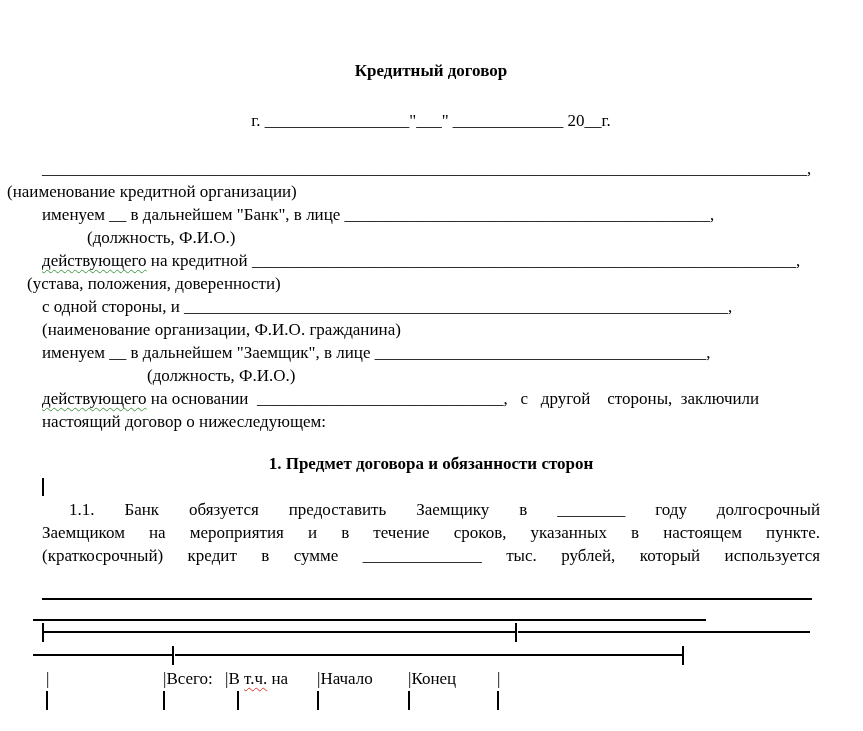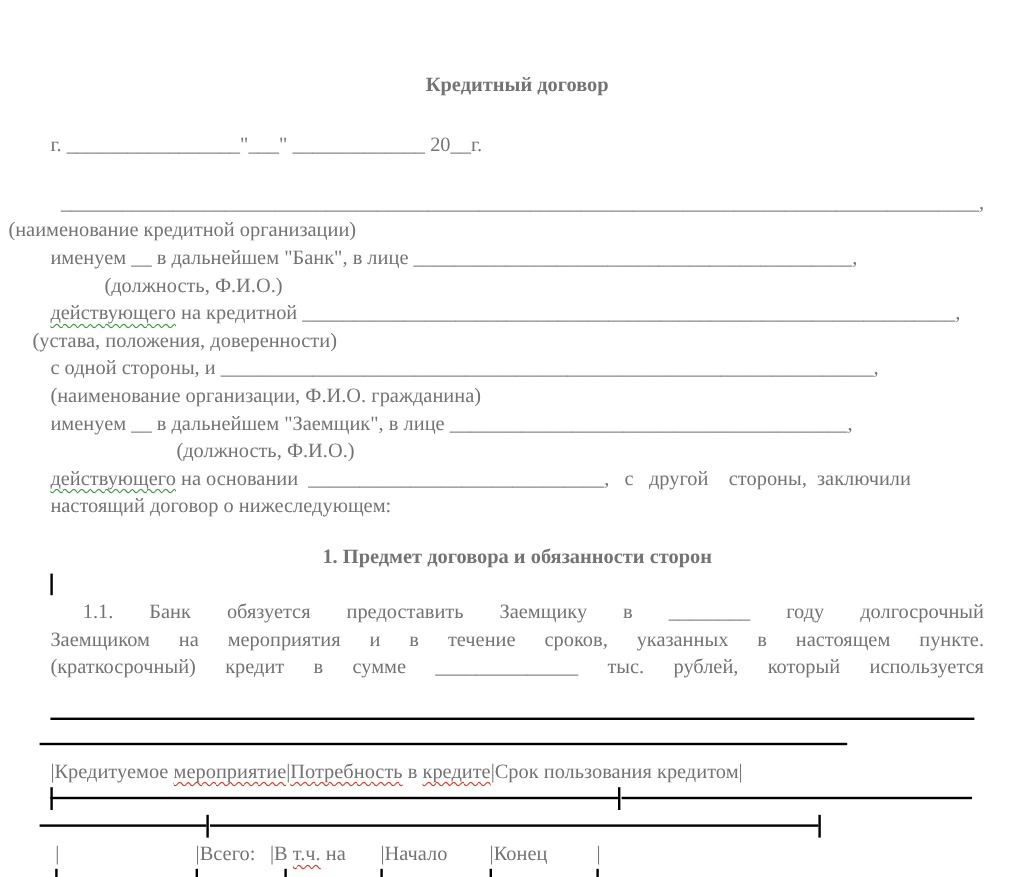--- a/index.html
+++ b/index.html
@@ -1,25 +1,25 @@
 <!DOCTYPE html>
 <html><head>
 <meta charset="utf-8">
 <style>
   html,body{margin:0;padding:0;background:#ffffff;}
   .page{
     position:relative;width:863px;height:731px;box-sizing:border-box;
     padding:0 43px 0 42px;overflow:hidden;background:#ffffff;
-    font-family:"Liberation Serif",serif;font-size:17px;line-height:23px;color:#737373;
+    font-family:"Liberation Serif",serif;font-size:17px;line-height:23px;color:#000000;
   }
   .line{white-space:pre-wrap;}
   .title{margin-top:59px;text-align:center;font-weight:bold;}
   .heading{margin-top:19px;text-align:center;font-weight:bold;}
-  .date-row{margin-top:27px;display:flex;justify-content:flex-start;white-space:pre;}
-  .mt25{margin-top:25px;text-align:right;}
+  .date-row{margin-top:27px;display:flex;justify-content:center;white-space:pre;}
+  .mt25{margin-top:25px;}
   .caption{}
   .sx-m35{transform:translateX(-35px);}
   .sx-m15{transform:translateX(-15px);}
   .sx-p45{transform:translateX(45px);}
   .sx-p105{transform:translateX(105px);}
   .just{text-align:justify;text-align-last:justify;}
   .indent{text-indent:27px;}
   .sp-red{text-decoration:underline wavy #dd3a2e 1px;text-underline-offset:3px;text-decoration-skip-ink:none;}
   .sp-green{text-decoration:underline wavy #3f9b3f 1px;text-underline-offset:3px;text-decoration-skip-ink:none;}
   .caret{display:inline-block;width:2px;height:18px;background:#000;vertical-align:text-bottom;}
@@ -66,21 +66,20 @@
 
   <div class="line"><span class="caret"></span></div>
 
   <div class="just indent">1.1. Банк обязуется предоставить Заемщику в ________ году долгосрочный</div>
   <div class="just">Заемщиком на мероприятия и в течение сроков, указанных в настоящем пункте.</div>
   <div class="just">(краткосрочный) кредит в сумме ______________ тыс. рублей, который используется</div>
 
   <div class="hrule hrule1"></div>
   <div class="hrule hrule2"></div>
 
-  <div class="trow"><span>|Кредитуемое </span><span class="sp-red">мероприятие</span><span>|</span><span class="sp-red">Потребность</span><span> в </span><span class="sp-red">кредите</span><span>|Срок пользования кредитом|</span></div>
 
   <div class="tline">
     <span class="vbar" style="left:0"></span>
     <span class="hl" style="left:0;width:473px"></span>
     <span class="vbar" style="left:473px"></span>
     <span class="hl" style="left:476px;width:292px"></span>
   </div>
 
   <div class="tline">
     <span class="hl" style="left:-9px;width:139px"></span>

